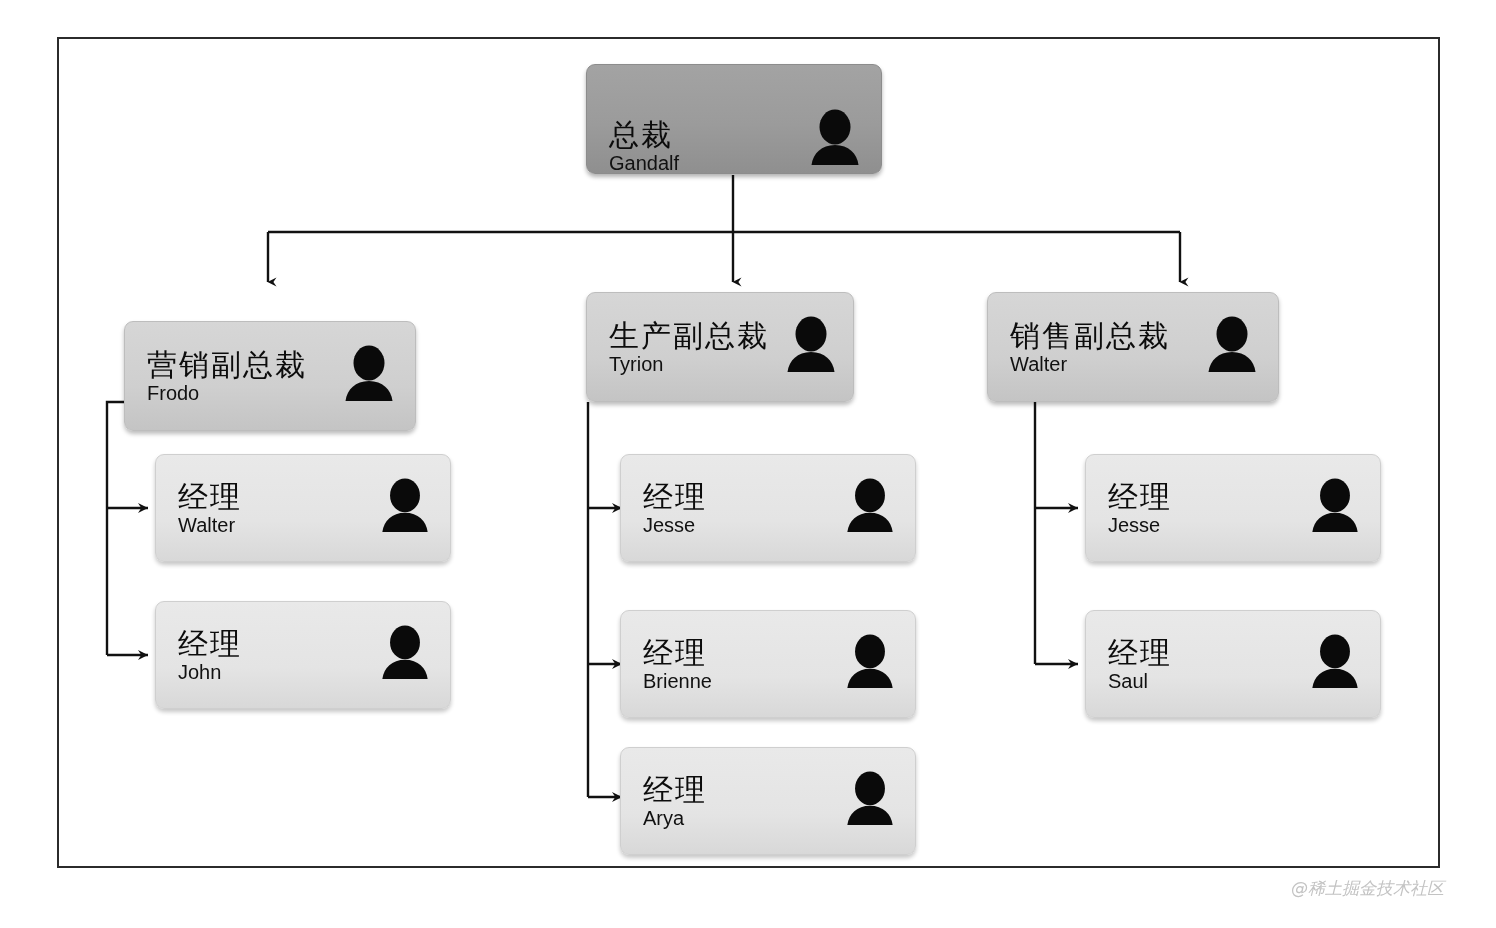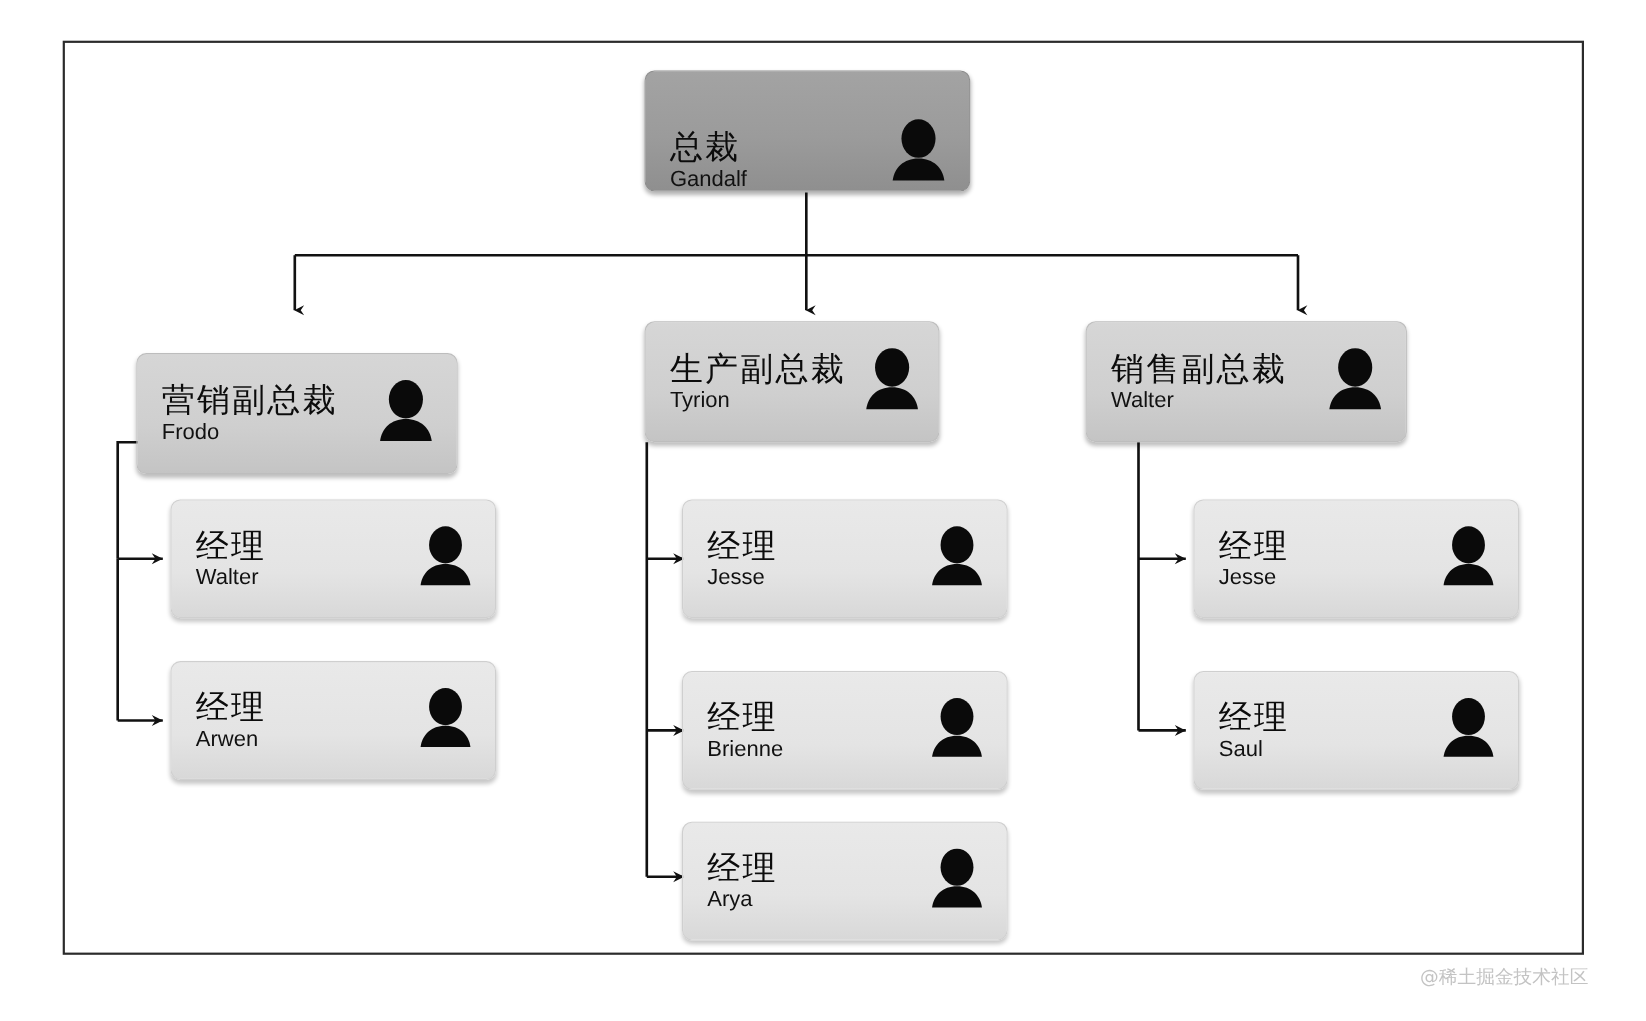--- a/index.html
+++ b/index.html
@@ -106,20 +106,21 @@
 
   
   #watermark {
     position: absolute;
     right: 52px;
     bottom: 28px;
     font-size: 17px;
     color: #c3c3c3;
     white-space: nowrap;
     font-family: "DejaVu Sans", "Liberation Sans", sans-serif;
+    font-style: italic;
   }
 </style>
 </head>
 <body>
 
 <div id="canvas">
 
   <div id="frame"></div>
 
   <svg id="links" viewBox="0 0 1496 928" width="1496" height="928">
@@ -216,21 +217,21 @@
       <svg width="54" height="60" viewBox="0 0 56 62" aria-hidden="true">
         <ellipse cx="28" cy="20" rx="15.5" ry="17.5" fill="#0a0a0a"></ellipse>
         <path d="M28 38c-13.5 0-22 8.5-23.5 20h47C50 46.5 41.5 38 28 38z" fill="#0a0a0a"></path>
       </svg>
     </span>
   </div>
 
   <div class="node mgr" style="left:155px; top:601px; width:296px; height:108px;">
     <div class="labels">
       <span class="title">经理</span>
-      <span class="person">Arwen</span>
+      <span class="person">John</span>
     </div>
     <span class="avatar">
       <svg width="54" height="60" viewBox="0 0 56 62" aria-hidden="true">
         <ellipse cx="28" cy="20" rx="15.5" ry="17.5" fill="#0a0a0a"></ellipse>
         <path d="M28 38c-13.5 0-22 8.5-23.5 20h47C50 46.5 41.5 38 28 38z" fill="#0a0a0a"></path>
       </svg>
     </span>
   </div>
 
   <div class="node mgr" style="left:620px; top:454px; width:296px; height:108px;">

